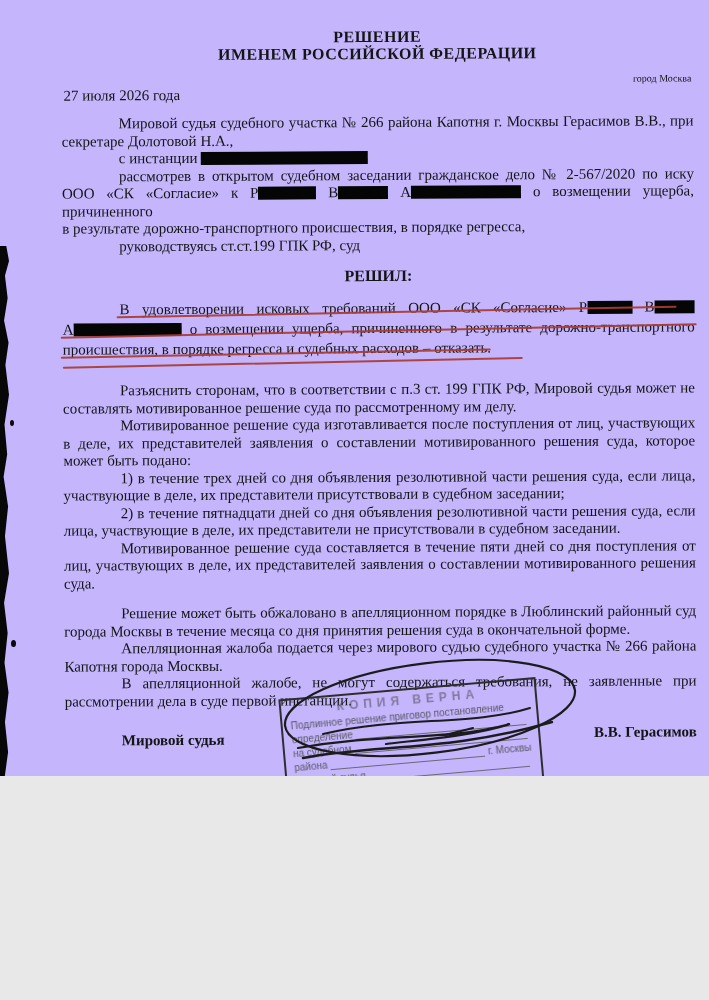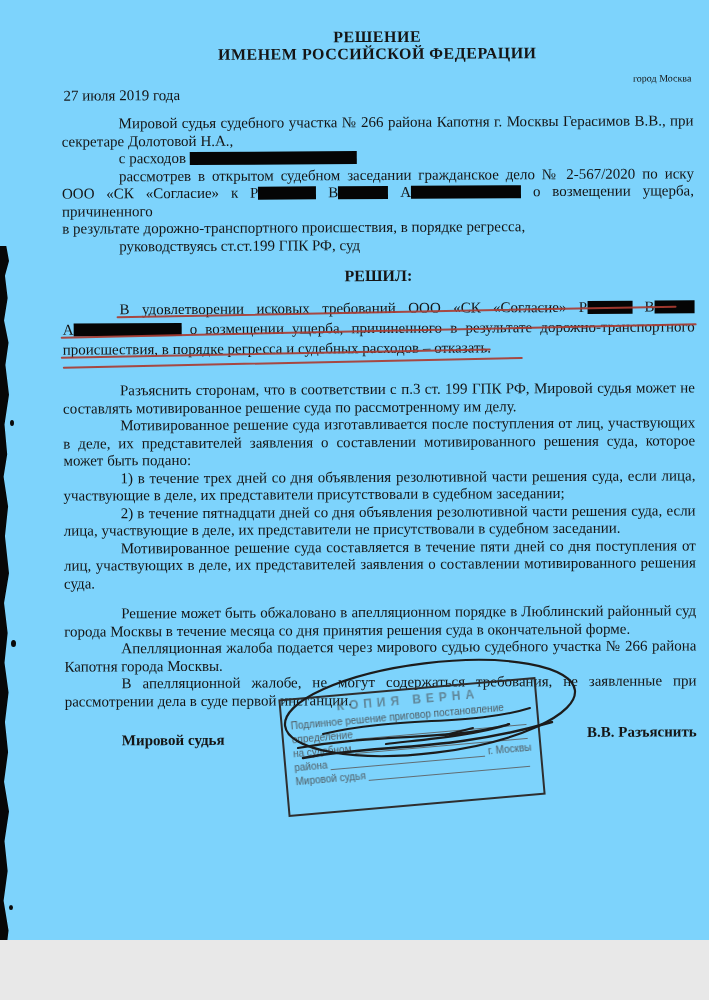--- a/index.html
+++ b/index.html
@@ -1,16 +1,16 @@
 <!DOCTYPE html>
 <html><head>
 <meta charset="utf-8">
 <style>
   html,body{margin:0;padding:0;background:#e8e8e8;}
-  .page{position:relative;width:709px;height:940px;background:#7dd3fc;margin:0 auto;
+  .page{position:relative;width:709px;height:776px;background:#c4b5fd;margin:0 auto;
         overflow:hidden;font-family:"Liberation Serif",serif;color:#151515;}
   .content{position:absolute;left:63px;top:28px;width:632px;transform:rotate(-0.3deg);}
   .title{ text-align:center;font-weight:bold;font-size:16px;line-height:17px;letter-spacing:.5px;}
   .meta{position:relative;height:32px;margin-top:12px;}
   .meta .city{position:absolute;right:2px;top:0;font-size:10px;}
   .meta .date{position:absolute;left:2px;top:12px;font-size:15px;}
   p{margin:0;font-size:15px;line-height:17.5px;text-align:justify;}
   .ind{text-indent:57px;}
   .jl{text-align-last:justify;}
   .intro{margin-top:8px;}
@@ -55,27 +55,27 @@
 
 <div class="page">
 
   <div class="content">
 
     <div class="title">РЕШЕНИЕ</div>
     <div class="title">ИМЕНЕМ РОССИЙСКОЙ ФЕДЕРАЦИИ</div>
 
     <div class="meta">
       <span class="city">город Москва</span>
-      <span class="date">27 июля 2019 года</span>
+      <span class="date">27 июля 2026 года</span>
     </div>
 
     <div class="intro">
       <p class="ind jl">Мировой судья судебного участка № 266 района Капотня г. Москвы Герасимов В.В.,  при</p>
       <p>секретаре Долотовой Н.А.,</p>
-      <p class="ind"><span>с расходов</span>&nbsp;<span class="redact rw167"></span></p>
+      <p class="ind"><span>с инстанции</span>&nbsp;<span class="redact rw167"></span></p>
       <p class="ind jl">рассмотрев в открытом судебном заседании гражданское дело № 2-567/2020 по иску</p>
       <p class="jl"><span>ООО «СК «Согласие» к Р</span><span class="redact rw58"></span> <span>В</span><span class="redact rw50"></span> <span>А</span><span class="redact rw110"></span> <span>о возмещении ущерба, причиненного</span></p>
       <p>в результате дорожно-транспортного происшествия, в порядке регресса,</p>
       <p class="ind">руководствуясь ст.ст.199  ГПК РФ, суд</p>
     </div>
 
     <div class="reshil">РЕШИЛ:</div>
 
     <div class="resolution">
       <div class="rline ind jl"><span>В  удовлетворении  исковых  требований  ООО  «СК  «Согласие»  Р</span><span class="redact rw45"></span> <span>В</span><span class="redact rw40"></span></div>
@@ -93,21 +93,21 @@
       <p class="ind">1) в течение трех дней со дня объявления резолютивной части решения суда, если лица, участвующие в деле, их представители присутствовали в судебном заседании;</p>
       <p class="ind">2) в течение пятнадцати дней со дня объявления резолютивной части решения суда, если лица, участвующие в деле, их представители не присутствовали в судебном заседании.</p>
       <p class="ind">Мотивированное решение суда составляется в течение пяти дней со дня поступления от лиц, участвующих в деле, их представителей заявления о составлении мотивированного решения суда.</p>
       <p class="ind gapup">Решение может быть обжаловано в апелляционном порядке в Люблинский районный суд города Москвы в течение месяца со дня принятия решения суда в окончательной форме.</p>
       <p class="ind">Апелляционная жалоба подается через мирового судью судебного участка № 266 района Капотня города Москвы.</p>
       <p class="ind">В апелляционной жалобе, не могут содержаться требования, не заявленные при рассмотрении дела в суде первой инстанции.</p>
     </div>
 
     <div class="sigrow">
       <span class="sjl">Мировой судья</span>
-      <span class="sjr">В.В. Разъяснить</span>
+      <span class="sjr">В.В. Герасимов</span>
     </div>
 
   </div>
 
   <div class="stamp">
     <div class="hdr">КОПИЯ ВЕРНА</div>
     <div class="row">
         <span>Подлинное решение приговор постановление</span>
       </div>
     <div class="row">

